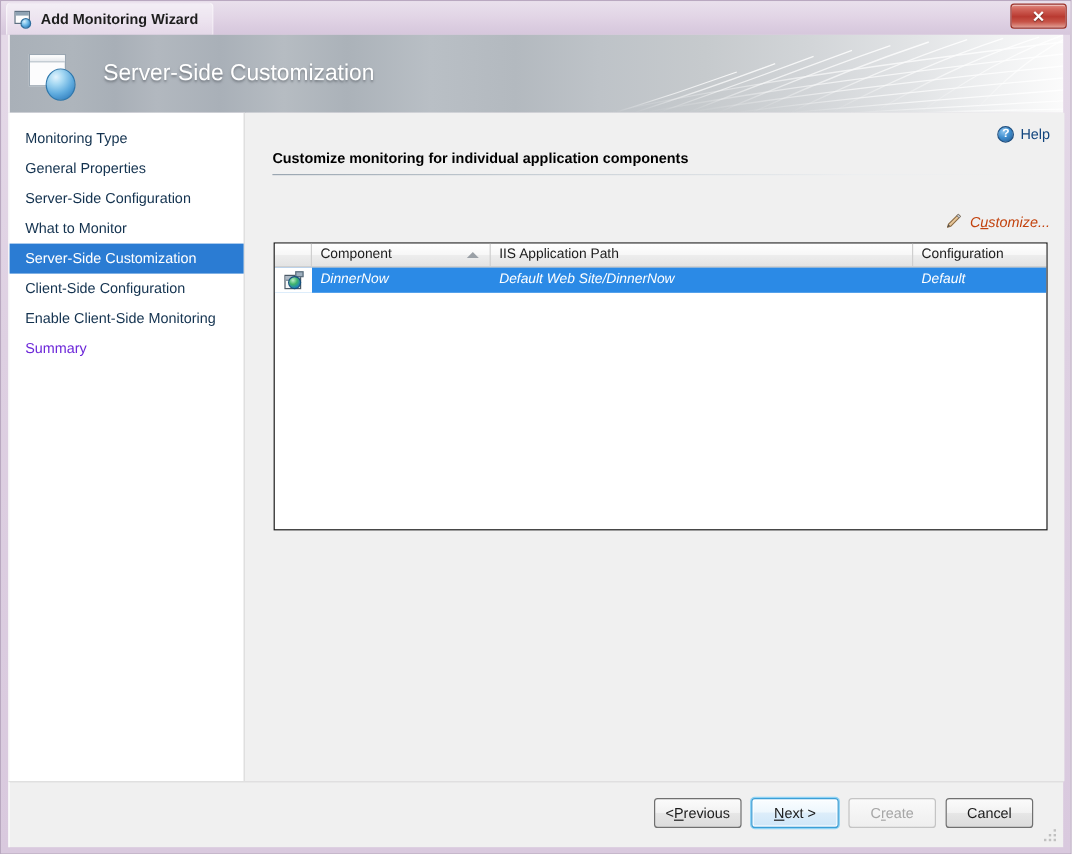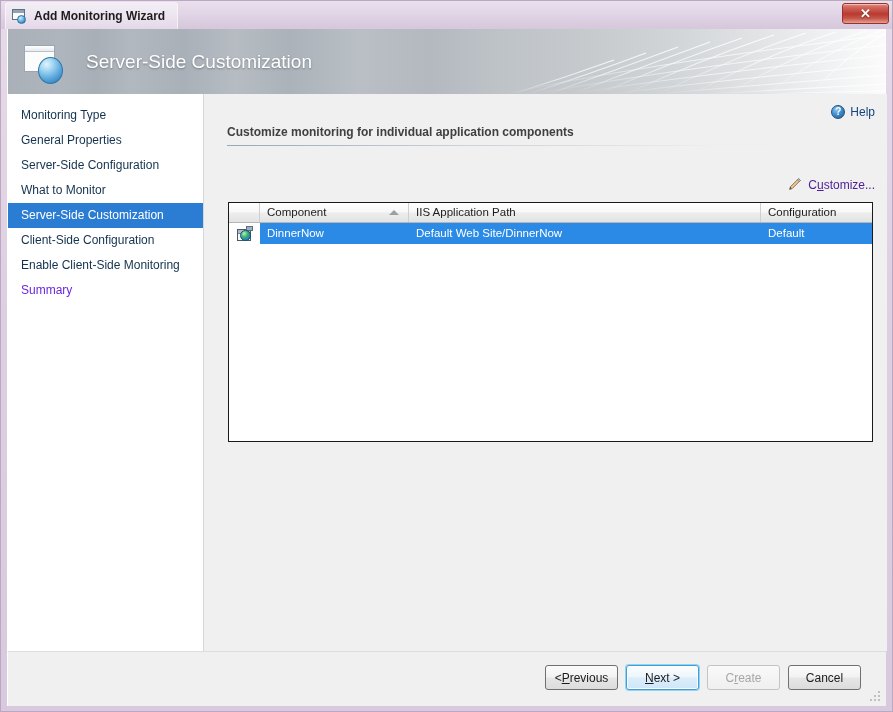--- a/index.html
+++ b/index.html
@@ -251,21 +251,21 @@
   .help-text {
     font-size: 12px;
     color: #12457e;
   }
 
   .section-title {
     position: absolute;
     left: 22px; top: 31px;
     font-size: 12px;
     font-weight: bold;
-    color: #404040;
+    color: #000000;
     white-space: nowrap;
   }
   .section-rule {
     position: absolute;
     left: 22px; top: 51px;
     width: 645px;
     height: 1px;
     background: linear-gradient(90deg,#9aa6b1 0%, #c9d0d6 35%, #eceef0 75%, #f0f0f0 100%);
   }
 
@@ -276,21 +276,22 @@
     align-items: center;
     gap: 6px;
     cursor: pointer;
   }
   .pencil-icon {
     width: 15px; height: 15px;
     position: relative;
   }
   .customize-text {
     font-size: 12px;
-    color: #4c1d95;
+    color: #c2410c;
+    font-style: italic;
   }
   .customize-text u { text-decoration: underline; }
 
   
   .grid {
     position: absolute;
     left: 23px; top: 108px;
     width: 645px;
     height: 240px;
     background: #ffffff;
@@ -329,20 +330,21 @@
     border-right: 5px solid transparent;
     border-bottom: 5px solid #9aa0a6;
   }
 
   .grid-row {
     display: flex;
     height: 21px;
     background: #2b8ae6;
     color: #ffffff;
     cursor: pointer;
+    font-style: italic;
   }
   .cell {
     font-size: 11.5px;
     line-height: 21px;
     padding-left: 7px;
     box-sizing: border-box;
     white-space: nowrap;
     overflow: hidden;
   }
   .cell.c-icon {

